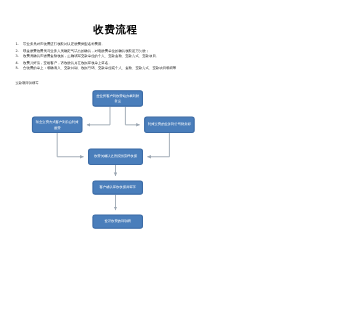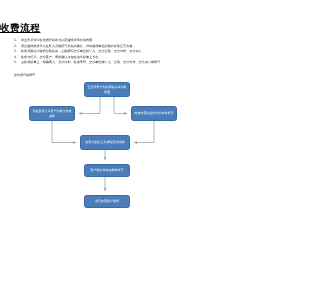--- a/index.html
+++ b/index.html
@@ -21,26 +21,26 @@
     background: #ffffff;
     box-sizing: border-box;
   }
 
   
   .doc-title {
     position: absolute;
     top: 22px;
     left: 0;
     width: 210px;
+    text-align: center;
     font-size: 9.5px;
     font-weight: bold;
     letter-spacing: 0.6px;
     color: #000;
     line-height: 12px;
-    text-decoration: underline;
   }
 
   
   .list-block {
     position: absolute;
     top: 38px;
     left: 14px;
     width: 184px;
   }
   .list-item {

